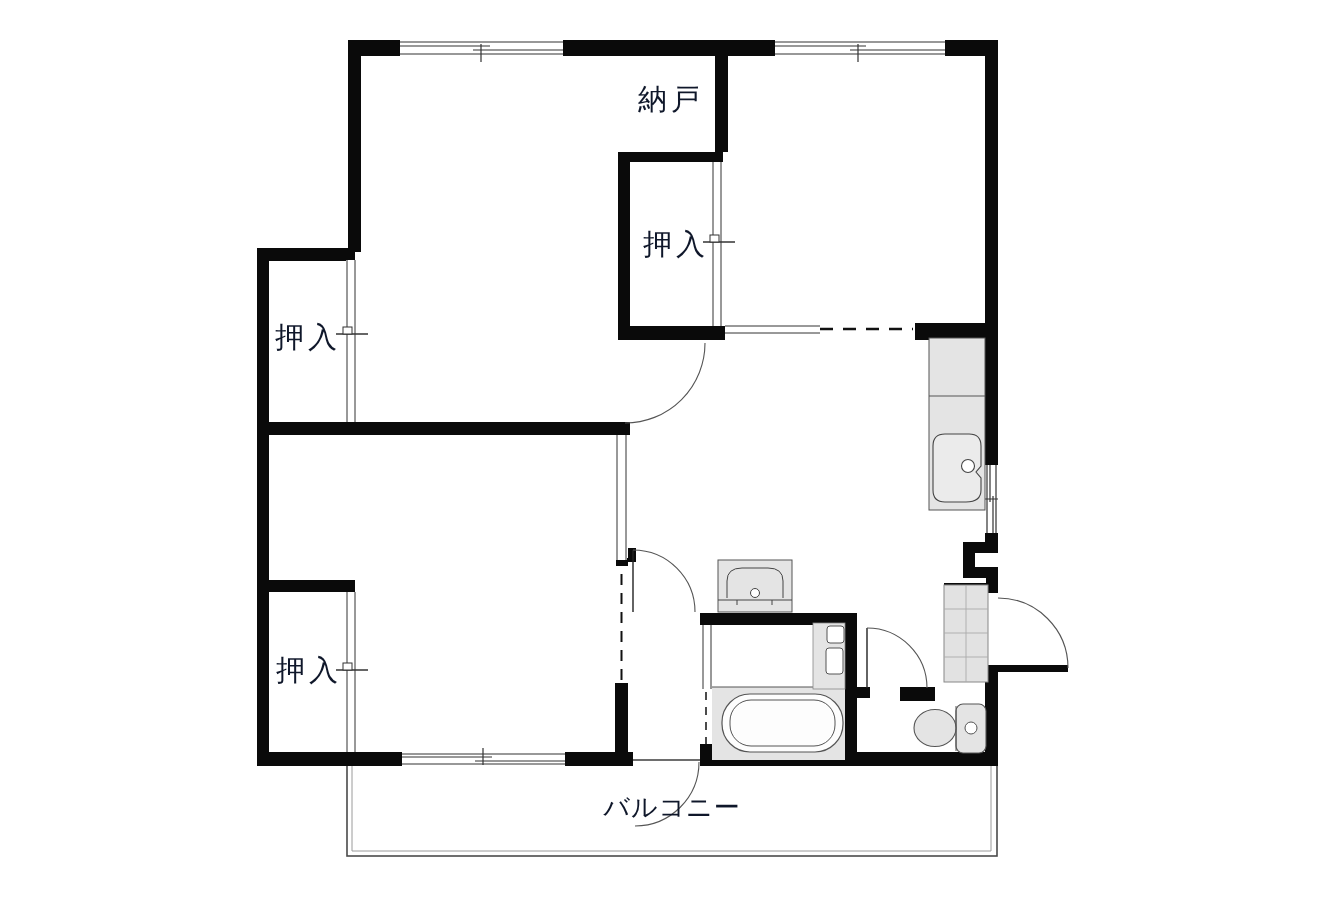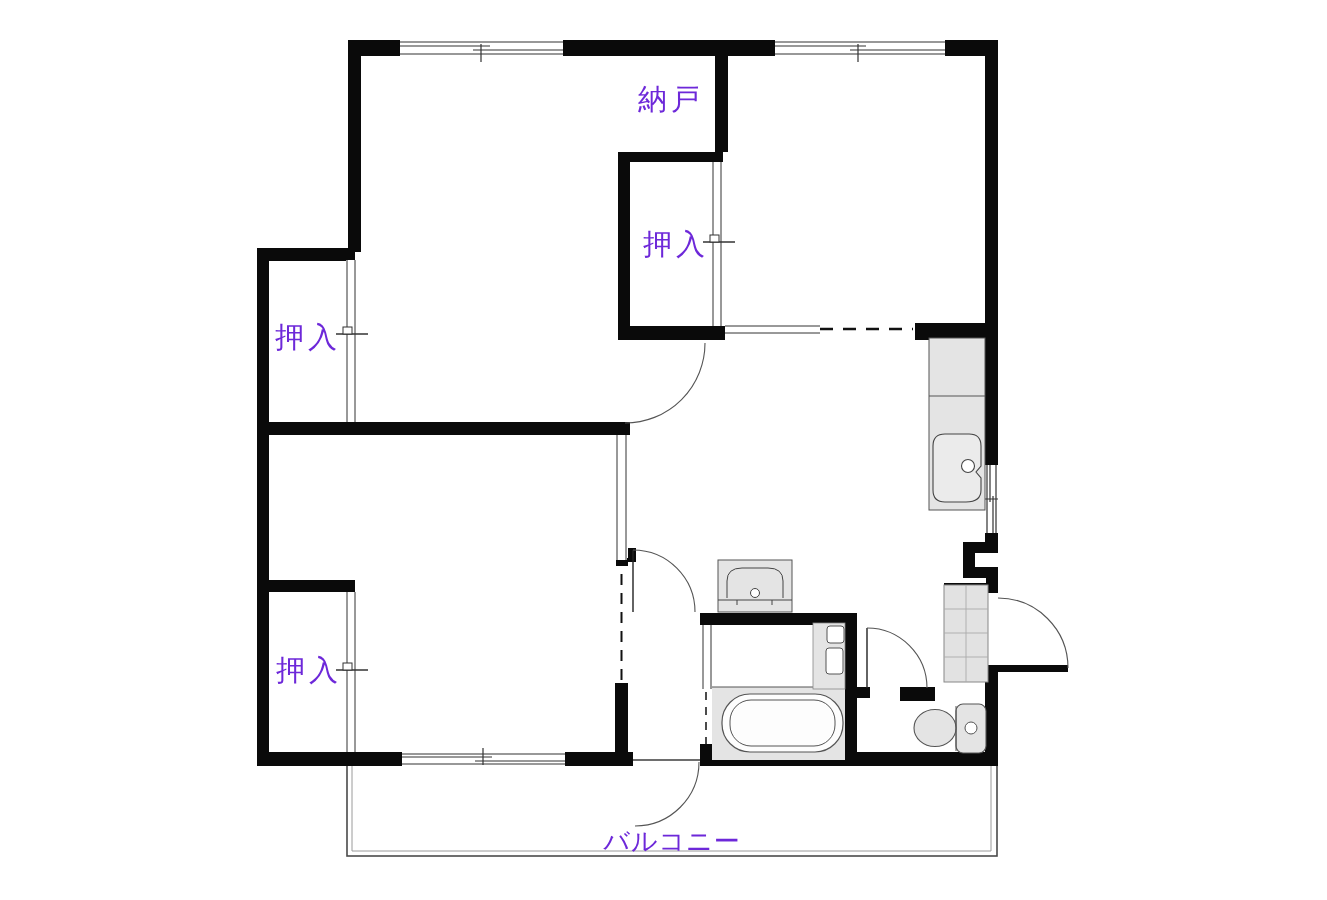--- a/index.html
+++ b/index.html
@@ -1,19 +1,19 @@
 <!DOCTYPE html>
 <html><head>
 <meta charset="utf-8">
 <style>
   html,body{margin:0;padding:0;background:#ffffff;}
   #stage{position:relative;width:1327px;height:900px;background:#ffffff;overflow:hidden;
          font-family:"Liberation Sans", sans-serif;}
   #plan-svg{position:absolute;left:0;top:0;}
-  .lbl{position:absolute;transform:translate(-50%,-50%);color:#6d28d9;white-space:nowrap;
+  .lbl{position:absolute;transform:translate(-50%,-50%);color:#0f172a;white-space:nowrap;
        font-family:"Liberation Sans", sans-serif;}
   .room-label{font-size:29px;letter-spacing:4px;}
   .balcony-label{font-size:26px;letter-spacing:1px;}
 </style>
 </head>
 <body>
 
 <div id="stage">
 
   <svg id="plan-svg" width="1327" height="900" viewBox="0 0 1327 900">
@@ -165,14 +165,14 @@
     <g>
       <rect x="944" y="585" width="44" height="97" fill="#e2e2e2" stroke="#888888" stroke-width="1"></rect>
       <path d="M966,585 V682 M944,609 H988 M944,633 H988 M944,657 H988" stroke="#aaaaaa" stroke-width="0.9" fill="none"></path>
     </g>
   </svg>
 
   <div class="lbl room-label" style="left:671px;top:100px;">納戸</div>
   <div class="lbl room-label" style="left:676px;top:245px;">押入</div>
   <div class="lbl room-label" style="left:308px;top:338px;">押入</div>
   <div class="lbl room-label" style="left:309px;top:671px;">押入</div>
-  <div class="lbl balcony-label" style="left:672px;top:841px;">バルコニー</div>
+  <div class="lbl balcony-label" style="left:672px;top:807px;">バルコニー</div>
 </div>
 
 </body></html>

